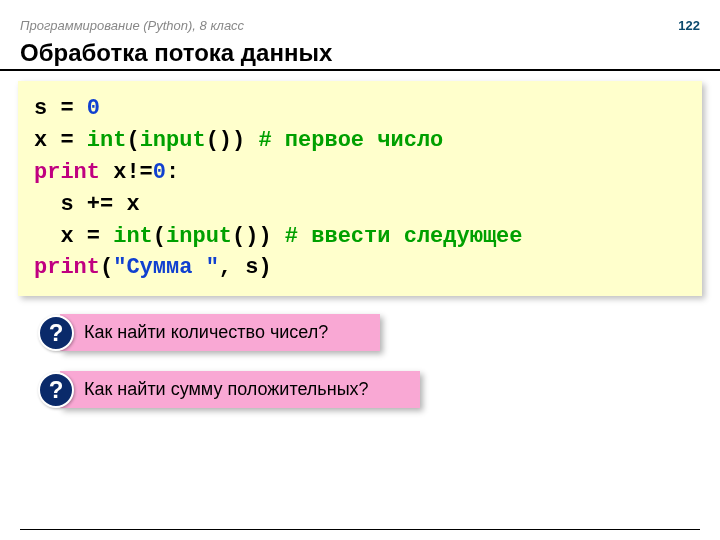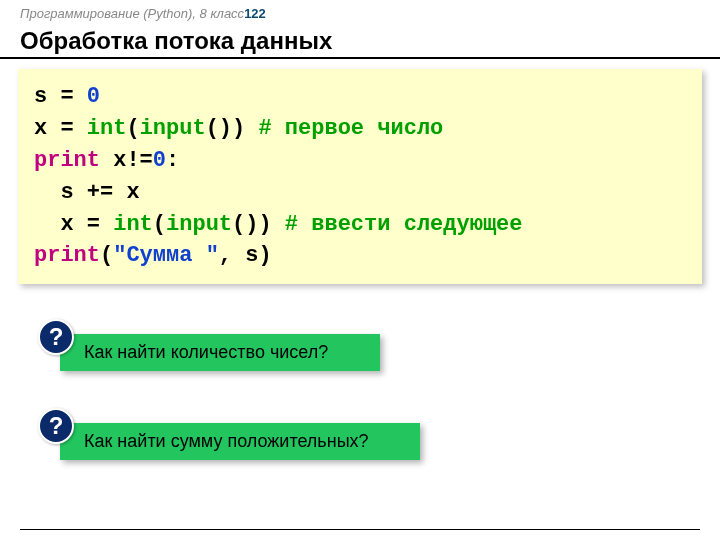--- a/index.html
+++ b/index.html
@@ -6,22 +6,23 @@
     body {
       width: 720px;
       height: 540px;
       background: #fff;
       font-family: Arial, sans-serif;
       position: relative;
       overflow: hidden;
     }
     .header {
       display: flex;
+      justify-content: space-between;
       align-items: center;
-      padding: 6px 20px 2px 20px;
+      padding: 18px 20px 2px 20px;
       color: #888;
       font-size: 13px;
       font-style: italic;
     }
     .page-number {
       font-style: normal;
       font-weight: bold;
       color: #0c4a6e;
       font-size: 13px;
     }
@@ -69,26 +70,25 @@
       font-weight: bold;
       display: flex;
       align-items: center;
       justify-content: center;
       z-index: 2;
       border: 2px solid #fff;
       box-shadow: 1px 1px 3px rgba(0,0,0,0.3);
       margin-right: -14px;
     }
     .question-box {
-      background: #22c55e;
+      background: #f9a8d4;
       padding: 8px 18px 8px 24px;
       font-size: 18px;
       box-shadow: 3px 3px 6px rgba(0,0,0,0.3);
       min-width: 320px;
-      margin-top: 32px;
     }
     .footer {
       position: absolute;
       bottom: 6px;
       left: 20px;
       right: 20px;
     }
     .footer-line {
       height: 1.5px;
       background: #000;

